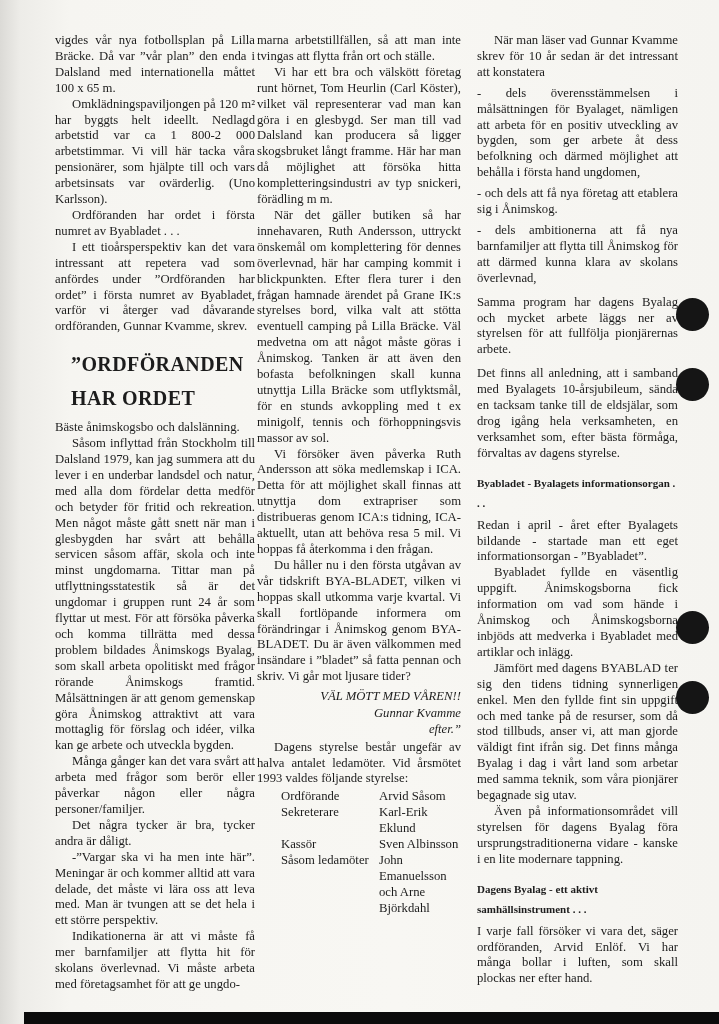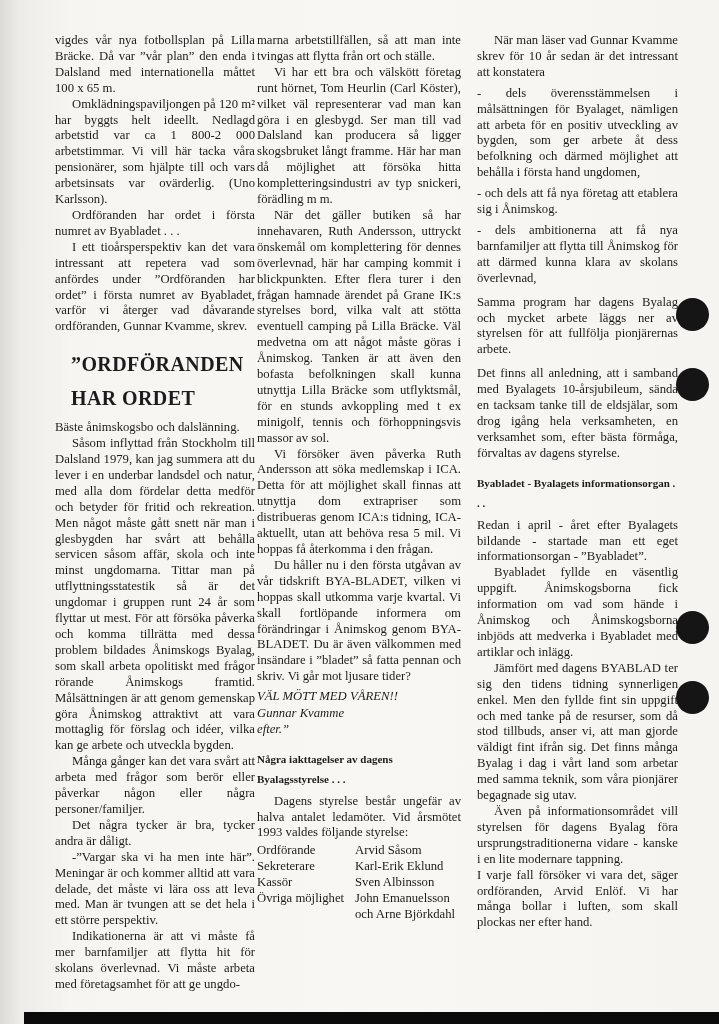--- a/index.html
+++ b/index.html
@@ -36,25 +36,25 @@
   h1.article-heading {
     font-size:20px; line-height:34px; font-weight:bold;
     letter-spacing:0.4px; text-align:left;
     margin:12px 0 5px 16px;
   }
   h2.section-heading {
     font-size:11px; line-height:20.5px; font-weight:bold;
     text-align:left;
     margin:11px 0 4px 0;
   }
-  .signoff { text-align:left; font-style:italic; margin:3px 0 2px 0; }
+  .signoff { text-align:right; font-style:italic; margin:3px 0 2px 0; }
   .signoff-line { line-height:16.5px; }
   .board { margin-top:2px; }
   .board-row { display:flex; text-align:left; }
-  .board-role { width:98px; flex:0 0 auto; }
+  .board-role { width:98px; flex:0 0 auto;margin-left:24px; }
   .board-name { flex:1 1 auto; }
   .punch-hole {
     position:absolute; left:676px; width:33px; height:33px;
     border-radius:50%; background:var(--hole-color);
   }
   .bottom-scan-bar {
     position:absolute; left:24px; right:0; bottom:0; height:12px;
     background:var(--bar-color);
   }
 </style>
@@ -81,54 +81,54 @@
     <p class="body">marna arbetstillfällen, så att man inte tvingas att flytta från ort och ställe.</p>
     <p class="body ind">Vi har ett bra och välskött företag runt hörnet, Tom Heurlin (Carl Köster), vilket väl representerar vad man kan göra i en glesbygd. Ser man till vad Dalsland kan producera så ligger skogsbruket långt framme. Här har man då möjlighet att försöka hitta kompletteringsindustri av typ snickeri, förädling m m.</p>
     <p class="body ind">När det gäller butiken så har innehavaren, Ruth Andersson, uttryckt önskemål om komplettering för dennes överlevnad, här har camping kommit i blickpunkten. Efter flera turer i den frågan hamnade ärendet på Grane IK:s styrelses bord, vilka valt att stötta eventuell camping på Lilla Bräcke. Väl medvetna om att något måste göras i Ånimskog. Tanken är att även den bofasta befolkningen skall kunna utnyttja Lilla Bräcke som utflyktsmål, för en stunds avkoppling med t ex minigolf, tennis och förhoppningsvis massor av sol.</p>
     <p class="body ind">Vi försöker även påverka Ruth Andersson att söka medlemskap i ICA. Detta för att möjlighet skall finnas att utnyttja dom extrapriser som distribueras genom ICA:s tidning, ICA-aktuellt, utan att behöva resa 5 mil. Vi hoppas få återkomma i den frågan.</p>
     <p class="body ind">Du håller nu i den första utgåvan av vår tidskrift BYA-BLADET, vilken vi hoppas skall utkomma varje kvartal. Vi skall fortlöpande informera om förändringar i Ånimskog genom BYA-BLADET. Du är även välkommen med insändare i ”bladet” så fatta pennan och skriv. Vi går mot ljusare tider?</p>
     <div class="signoff">
       <div class="signoff-line">VÄL MÖTT MED VÅREN!!</div>
       <div class="signoff-line">Gunnar Kvamme</div>
       <div class="signoff-line">efter.”</div>
     </div>
-    <h2 class="section-heading">Några iakttagelser av dagens Byalagsstyrelse . . .</h2>
     <p class="body ind">Dagens styrelse består ungefär av halva antalet ledamöter. Vid årsmötet 1993 valdes följande styrelse:</p>
     <div class="board">
       <div class="board-row">
         <span class="board-role">Ordförande</span>
         <span class="board-name">Arvid Såsom</span>
       </div>
       <div class="board-row">
         <span class="board-role">Sekreterare</span>
         <span class="board-name">Karl-Erik Eklund</span>
       </div>
       <div class="board-row">
         <span class="board-role">Kassör</span>
         <span class="board-name">Sven Albinsson</span>
       </div>
       <div class="board-row">
-        <span class="board-role">Övriga möjlighet</span>
+        <span class="board-role">Såsom ledamöter</span>
         <span class="board-name">John Emanuelsson och Arne Björkdahl</span>
       </div>
     </div>
   </div>
 
   <div class="col col3">
     <p class="body ind">När man läser vad Gunnar Kvamme skrev för 10 år sedan är det intressant att konstatera</p>
     <p class="body gap">- dels överensstämmelsen i målsättningen för Byalaget, nämligen att arbeta för en positiv utveckling av bygden, som ger arbete åt dess befolkning och därmed möjlighet att behålla i första hand ungdomen,</p>
     <p class="body gap">- och dels att få nya företag att etablera sig i Ånimskog.</p>
     <p class="body gap">- dels ambitionerna att få nya barnfamiljer att flytta till Ånimskog för att därmed kunna klara av skolans överlevnad,</p>
     <p class="body loose">Samma program har dagens Byalag och mycket arbete läggs ner av styrelsen för att fullfölja pionjärernas arbete.</p>
     <p class="body loose">Det finns all anledning, att i samband med Byalagets 10-årsjubileum, sända en tacksam tanke till de eldsjälar, som drog igång hela verksamheten, en verksamhet som, efter bästa förmåga, förvaltas av dagens styrelse.</p>
     <h2 class="section-heading">Byabladet - Byalagets informationsorgan . . .</h2>
     <p class="body">Redan i april - året efter Byalagets bildande - startade man ett eget informationsorgan - ”Byabladet”.</p>
     <p class="body ind">Byabladet fyllde en väsentlig uppgift. Ånimskogsborna fick information om vad som hände i Ånimskog och Ånimskogsborna inbjöds att medverka i Byabladet med artiklar och inlägg.</p>
     <p class="body ind">Jämfört med dagens BYABLAD ter sig den tidens tidning synnerligen enkel. Men den fyllde fint sin uppgift och med tanke på de resurser, som då stod tillbuds, anser vi, att man gjorde väldigt fint ifrån sig. Det finns många Byalag i dag i vårt land som arbetar med samma teknik, som våra pionjärer begagnade sig utav.</p>
     <p class="body ind">Även på informationsområdet vill styrelsen för dagens Byalag föra ursprungstraditionerna vidare - kanske i en lite modernare tappning.</p>
+    <h2 class="section-heading">Dagens Byalag - ett aktivt samhällsinstrument . . .</h2>
     <p class="body">I varje fall försöker vi vara det, säger ordföranden, Arvid Enlöf. Vi har många bollar i luften, som skall plockas ner efter hand.</p>
   </div>
 
   <div class="punch-hole" style="top:298px"></div>
   <div class="punch-hole" style="top:368px"></div>
   <div class="punch-hole" style="top:611px"></div>
   <div class="punch-hole" style="top:681px"></div>
 
   <div class="bottom-scan-bar"></div>
 

